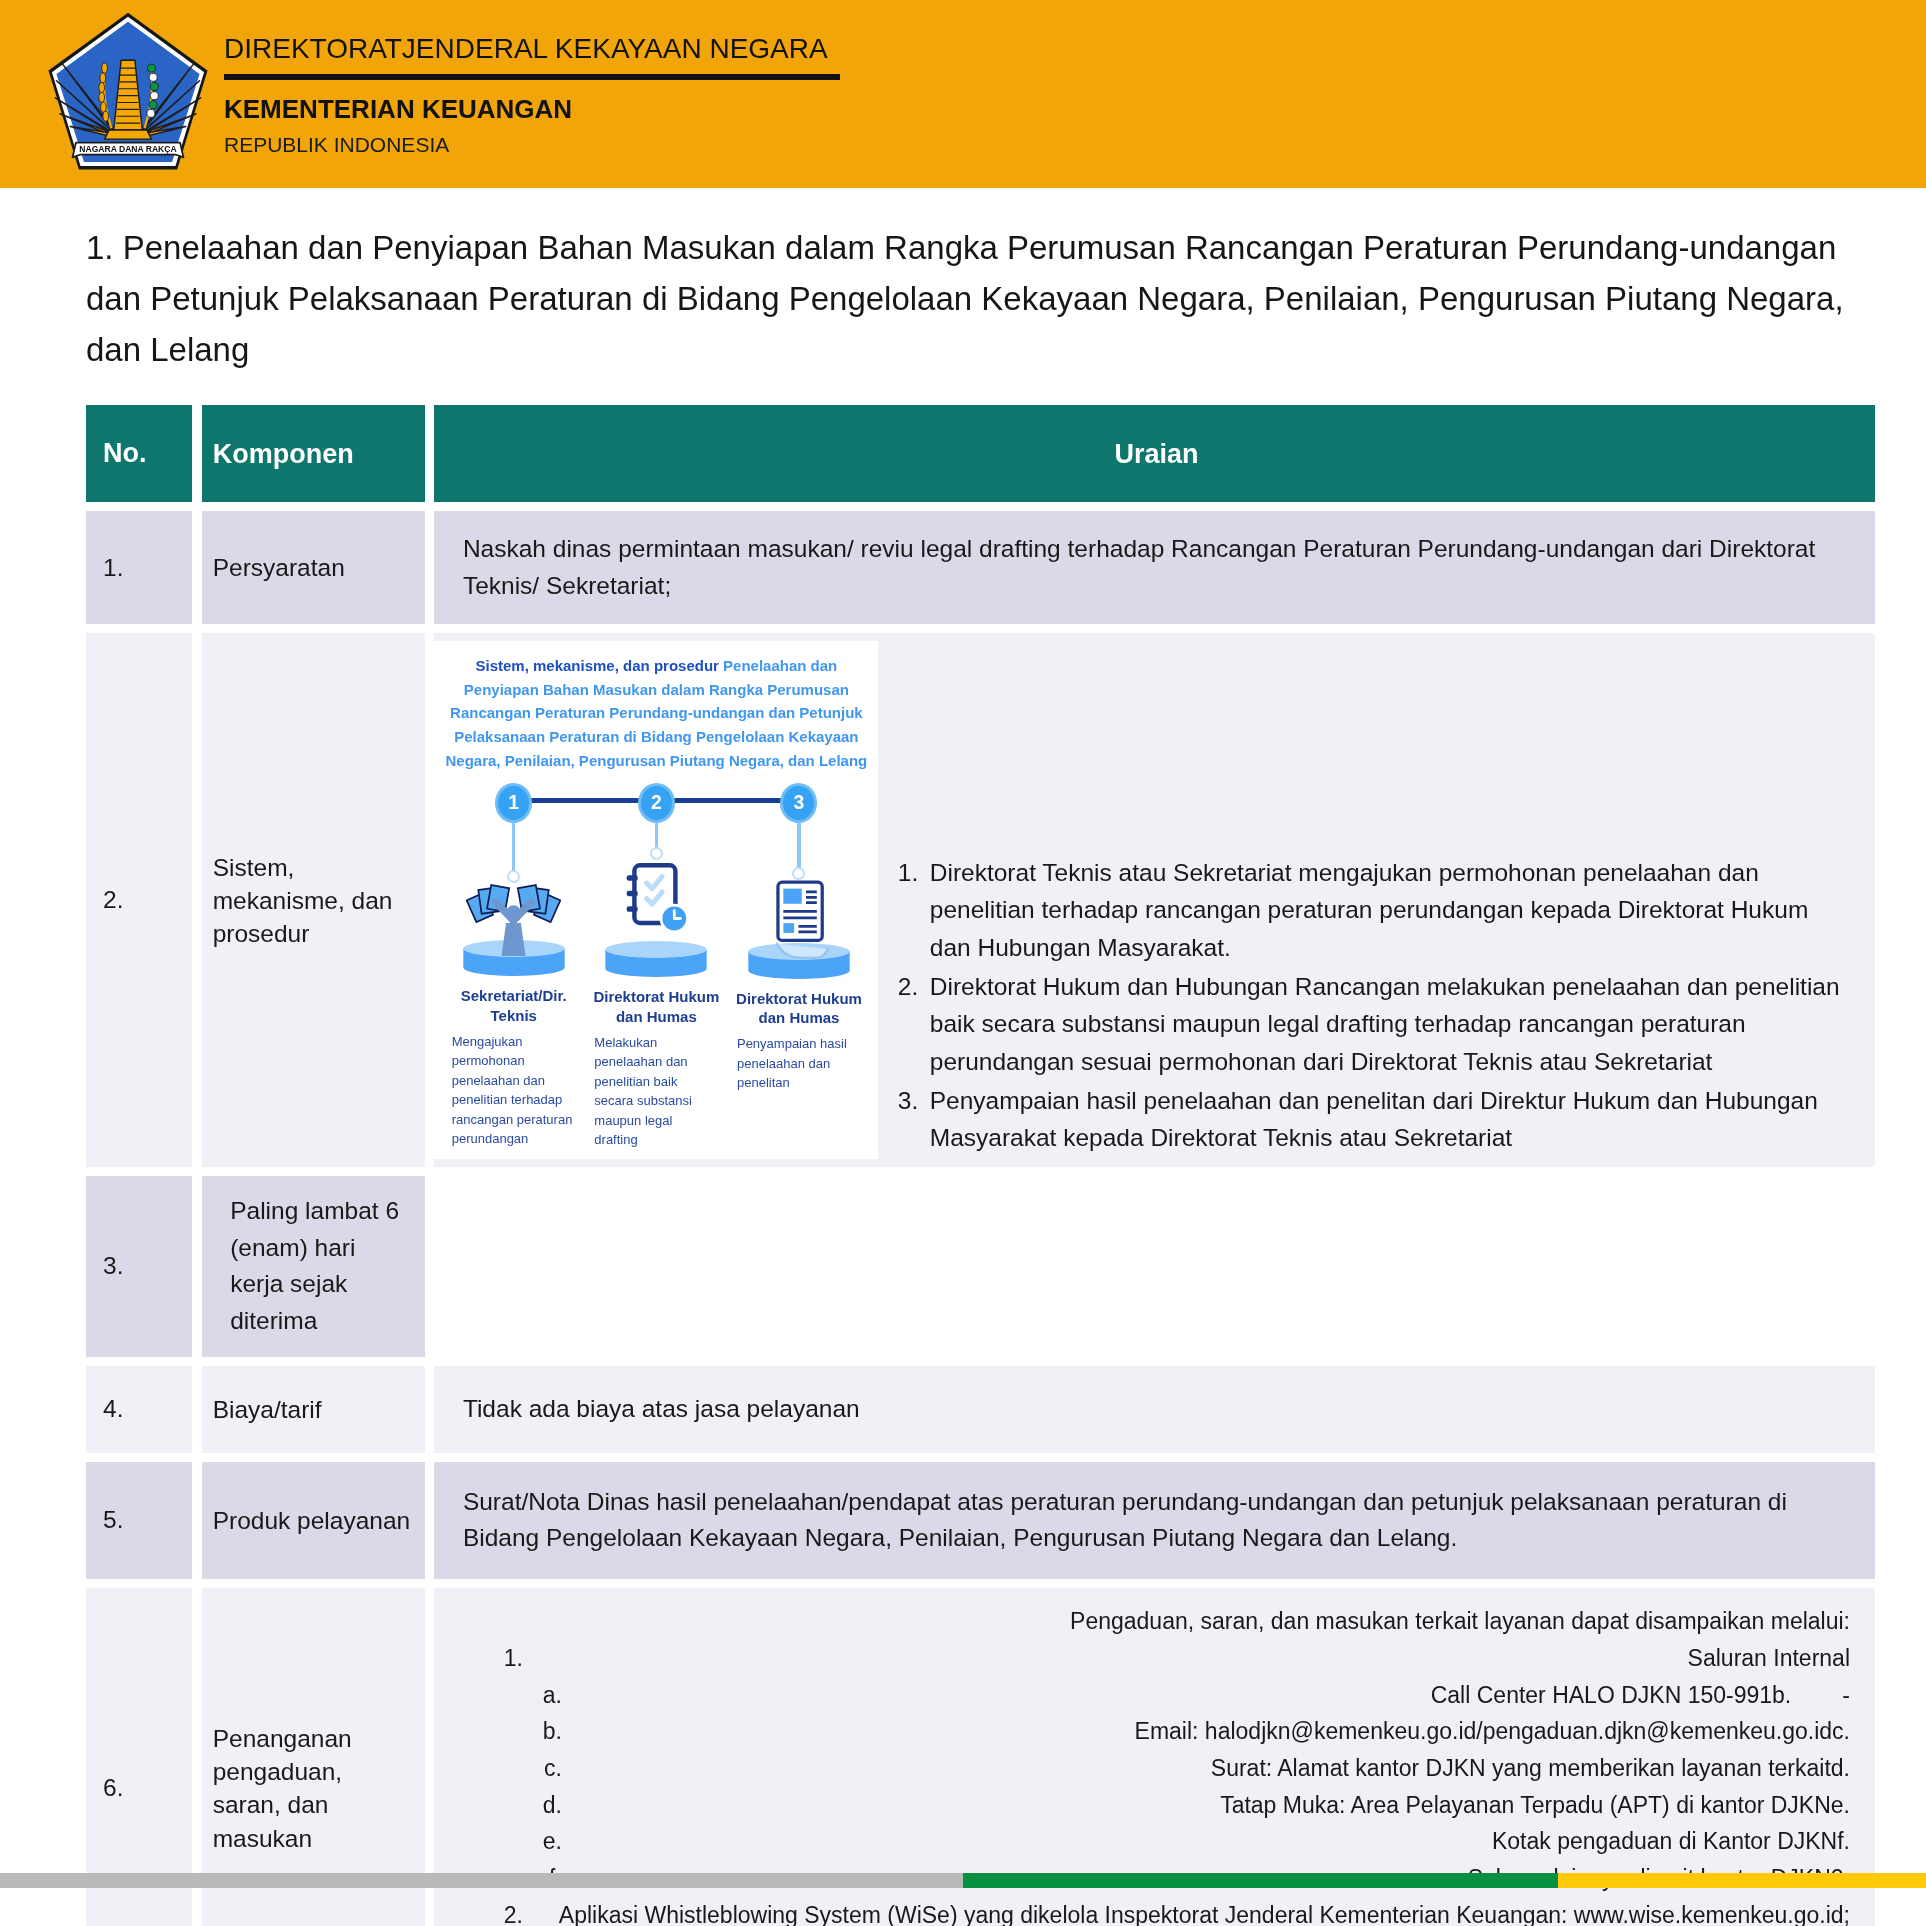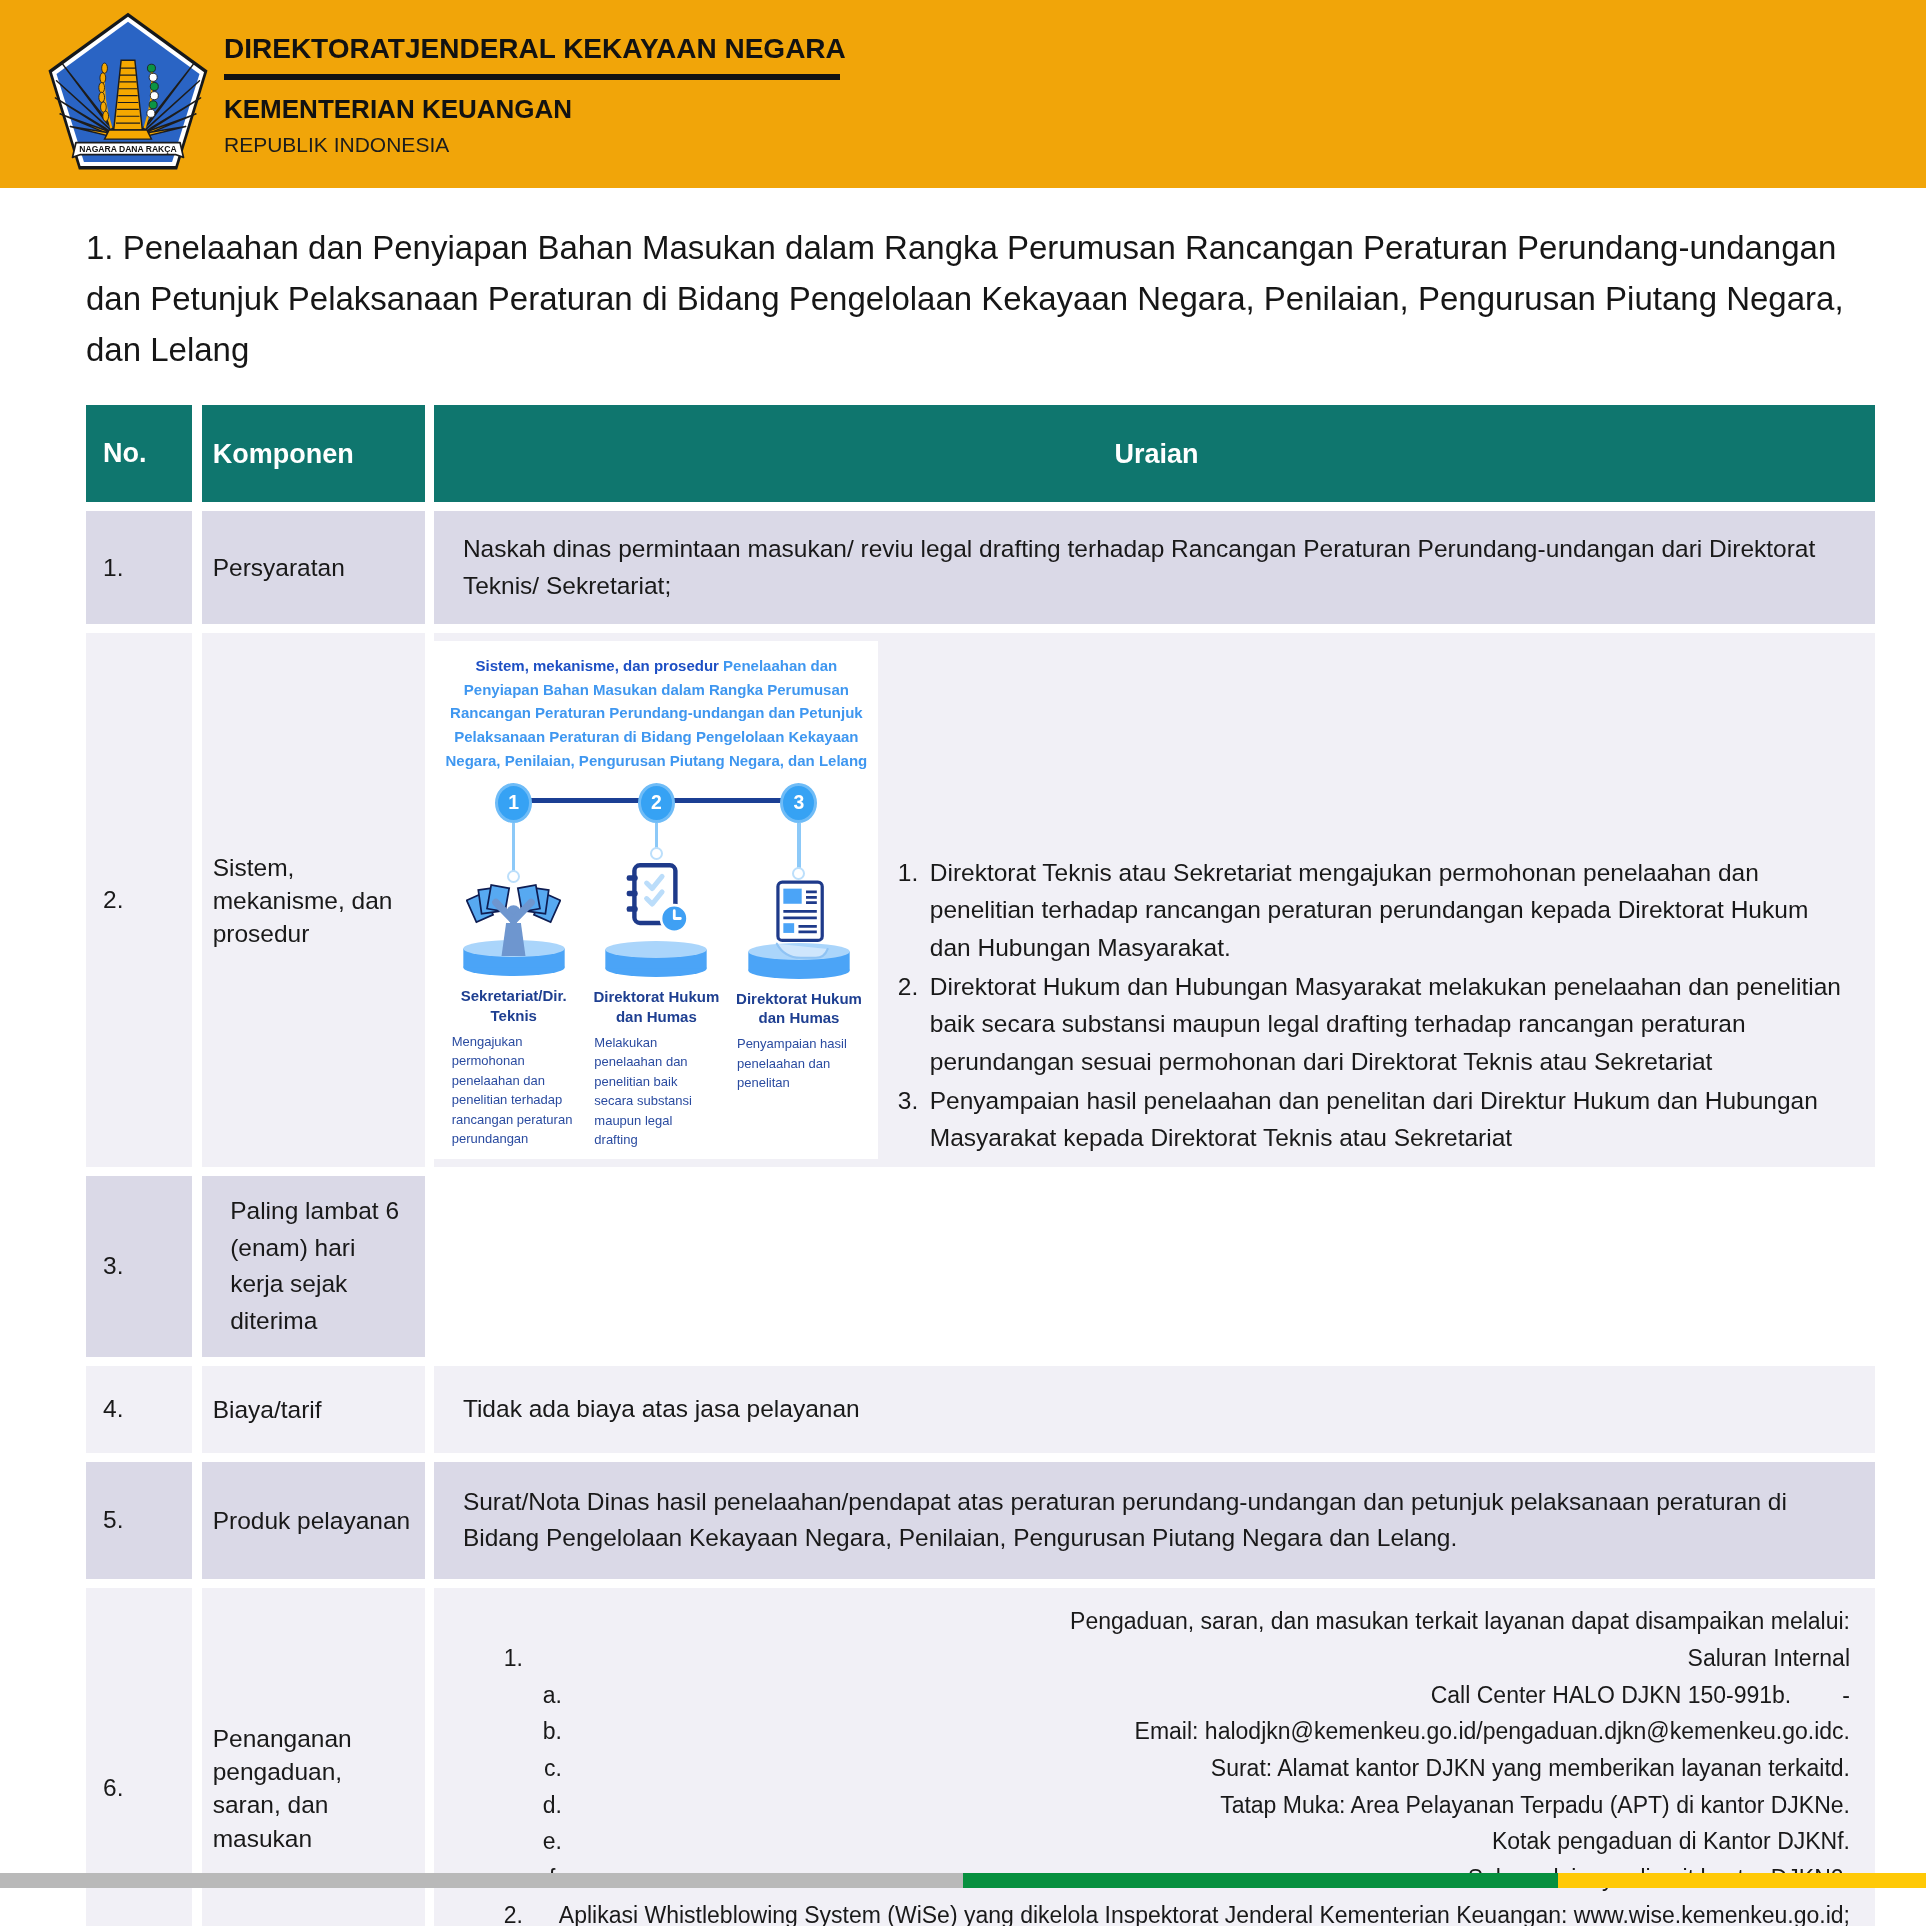--- a/index.html
+++ b/index.html
@@ -4,21 +4,21 @@
 <style>
   html,body{margin:0;padding:0;}
   body{
     width:1926px;height:1926px;position:relative;background:#ffffff;
     font-family:"Liberation Sans",sans-serif;color:#191919;overflow:hidden;
   }
   
   .topbar{height:188px;background:#F1A509;position:relative;}
   .logo{position:absolute;left:45px;top:11.4px;}
   .agency{position:absolute;left:224px;top:33px;}
-  .agency-line1{font-size:28px;font-weight:bold;color:#121212;letter-spacing:0;}
+  .agency-line1{font-size:28px;font-weight:normal;color:#121212;letter-spacing:0;}
   .agency-underline{width:616px;height:6.3px;background:#121212;margin-top:9px;}
   .agency-line2{font-size:26px;font-weight:bold;color:#121212;margin-top:13.7px;}
   .agency-line3{font-size:21px;color:#1c1c1c;margin-top:8px;}
   
   .title-block{margin:34px 63px 0 86px;}
   .page-title{font-size:33px;font-weight:bold;color:#0e0e0e;margin:0;}
   .page-subtitle{font-size:33px;font-weight:400;color:#161616;line-height:1.55;margin-top:11.4px;}
   
   .stable{margin:30px 0 0 86px;width:1789px;}
   .trow{display:grid;grid-template-columns:106px 223px 1fr;column-gap:9.7px;margin-bottom:9px;}
@@ -239,21 +239,21 @@
         </div>
       </div>
 
       <div class="r2-list">
         <div class="num-item">
           <span class="pfx">1.</span>
           <span class="ntxt">Direktorat Teknis atau Sekretariat mengajukan permohonan penelaahan dan penelitian terhadap rancangan peraturan perundangan kepada Direktorat Hukum dan Hubungan Masyarakat.</span>
         </div>
         <div class="num-item">
           <span class="pfx">2.</span>
-          <span class="ntxt">Direktorat Hukum dan Hubungan Masyarakat melakukan penelaahan dan penelitian baik secara substansi maupun legal drafting terhadap rancangan peraturan perundangan sesuai permohonan dari Direktorat Teknis atau Sekretariat</span>
+          <span class="ntxt">Direktorat Hukum dan Hubungan Rancangan melakukan penelaahan dan penelitian baik secara substansi maupun legal drafting terhadap rancangan peraturan perundangan sesuai permohonan dari Direktorat Teknis atau Sekretariat</span>
         </div>
         <div class="num-item">
           <span class="pfx">3.</span>
           <span class="ntxt">Penyampaian hasil penelaahan dan penelitan dari Direktur Hukum dan Hubungan Masyarakat kepada Direktorat Teknis atau Sekretariat</span>
         </div>
       </div>
 
     </div>
   </div>
 

